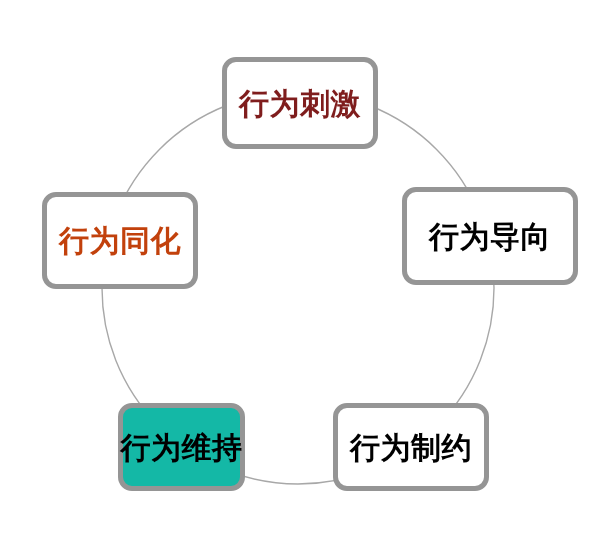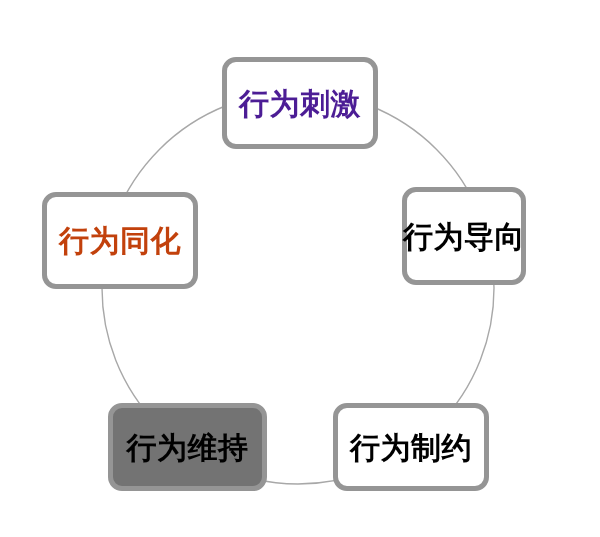--- a/index.html
+++ b/index.html
@@ -68,32 +68,32 @@
 </head>
 <body style="background: rgb(255, 255, 255);">
 
 <div id="diagram-canvas">
 
   <svg id="cycle-ring" viewBox="0 0 600 537" aria-hidden="true">
     <circle cx="298" cy="288" r="196" fill="none" stroke="#a8a8a8" stroke-width="1.4"></circle>
   </svg>
 
   <div class="node-box" id="node-stimulus" style="border-color: rgb(149, 149, 149); left: 222px; top: 57px; width: 156px; height: 92px; background: rgb(255, 255, 255);">
-    <span class="node-label" style="color: #4c1d95;">行为刺激</span>
+    <span class="node-label" style="color: #7f1d1d;">行为刺激</span>
   </div>
 
-  <div class="node-box" id="node-guidance" style="border-color: rgb(149, 149, 149); left: 402px; top: 187px; width: 124px; height: 98px; background: rgb(255, 255, 255);">
+  <div class="node-box" id="node-guidance" style="border-color: rgb(149, 149, 149); left: 402px; top: 187px; width: 176px; height: 98px; background: rgb(255, 255, 255);">
     <span class="node-label" style="color: rgb(0, 0, 0);">行为导向</span>
   </div>
 
   <div class="node-box" id="node-constraint" style="border-color: rgb(149, 149, 149); left: 333px; top: 403px; width: 156px; height: 88px; background: rgb(255, 255, 255); align-items: center;">
     <span class="node-label" style="color: rgb(0, 0, 0);">行为制约</span>
   </div>
 
-  <div class="node-box" id="node-maintain" style="border-color: rgb(149, 149, 149); left: 108px; top: 403px; width: 159px; height: 88px; background: #737373;">
+  <div class="node-box" id="node-maintain" style="border-color: rgb(149, 149, 149); left: 118px; top: 403px; width: 127px; height: 88px; background: #14b8a6;">
     <span class="node-label" style="color: rgb(0, 0, 0);">行为维持</span>
   </div>
 
   <div class="node-box" id="node-assimilate" style="border-color: rgb(149, 149, 149); left: 42px; top: 192px; width: 156px; height: 97px; background: rgb(255, 255, 255);">
     <span class="node-label" style="color: #c2410c;">行为同化</span>
   </div>
 
 </div>
 
 </body></html>

